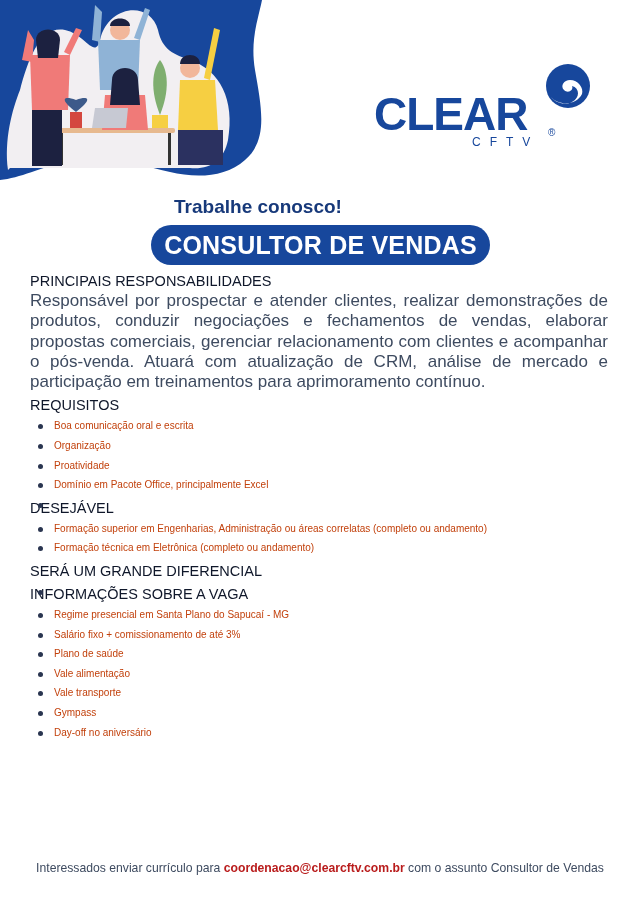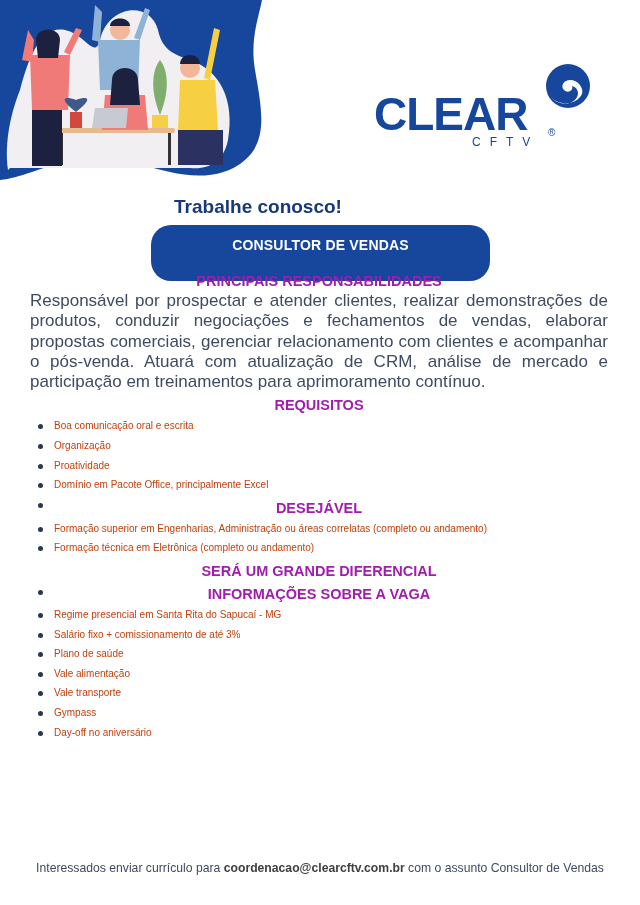--- a/index.html
+++ b/index.html
@@ -9,45 +9,45 @@
     }
     .hero { position: absolute; left: 0; top: 0; width: 270px; height: 200px; }
     .hero svg { width: 270px; height: 200px; display: block; }
     .logo { position: absolute; left: 372px; top: 62px; width: 225px; height: 90px; }
     .logo svg { width: 225px; height: 90px; display: block; }
     .tagline {
       position: absolute; left: 0; width: 516px; top: 196px; text-align: center;
       font-weight: bold; font-size: 19px; color: #17397a;
     }
     .pill {
-      position: absolute; left: 151px; top: 225px; width: 339px; height: 56px;
+      position: absolute; left: 151px; top: 225px; width: 339px; height: 40px;
       border-radius: 20px; background: #17479c; color: #ffffff; text-align: center;
-      font-weight: bold; font-size: 14px; line-height: 40px; letter-spacing: 0.2px;
+      font-weight: bold; font-size: 25px; line-height: 40px; letter-spacing: 0.2px;
     }
     .content { position: absolute; left: 30px; top: 272px; width: 578px; }
     .section-title {
-      font-weight: bold; font-size: 14.5px; color: #a21caf; margin: 0; line-height: 19px; text-align: center;
+      font-weight: normal; font-size: 14.5px; color: #0f172a; margin: 0; line-height: 19px;
     }
     .para {
       font-size: 17px; line-height: 20.3px; text-align: justify; margin: 0; color: #3e4b60;
     }
     ul { list-style: none; margin: 0; padding: 0; }
     li {
       position: relative; padding-left: 24px; font-size: 10px; line-height: 19.6px; color: #c2410c;
     }
     li .bullet {
       position: absolute; left: 8px; top: 8px; width: 5px; height: 5px; border-radius: 50%; background: #2a3550;
     }
     .sec { margin-top: 4px; }
     .sec .section-title { margin-bottom: 1px; }
     .footer {
       position: absolute; left: 0; width: 640px; top: 861px; text-align: center;
       font-size: 12.2px; color: #3e4b60;
     }
-    .footer b { color: #404040; }
+    .footer b { color: #b91c1c; }
   </style>
 </head>
 <body>
 
 <div class="hero">
   <svg viewBox="0 0 270 200">
     <path d="M0,0 L262,0 C258,20 250,40 255,70 C262,110 268,140 245,160 C225,178 195,178 170,172 C140,166 110,150 70,160 C40,168 20,178 0,180 Z" fill="#17479c"></path>
     <path d="M8,170 C4,140 12,110 20,90 C28,60 40,25 65,30 C85,34 95,60 100,40 C108,5 150,0 158,30 C162,50 175,55 190,60 C220,70 235,100 228,140 C224,160 210,170 190,168 L10,168 Z" fill="#f2eff2"></path>
     <rect x="55" y="128" width="120" height="5" rx="2" fill="#e7b98f"></rect>
     <rect x="60" y="133" width="3" height="32" fill="#333"></rect>
@@ -122,21 +122,21 @@
   <div class="sec">
     <h3 class="section-title">SERÁ UM GRANDE DIFERENCIAL</h3>
     <ul>
       <li><span class="bullet"></span></li>
     </ul>
   </div>
 
   <div class="sec">
     <h3 class="section-title">INFORMAÇÕES SOBRE A VAGA</h3>
     <ul>
-      <li><span class="bullet"></span><span>Regime presencial em Santa Rita do Sapucaí - MG</span></li>
+      <li><span class="bullet"></span><span>Regime presencial em Santa Plano do Sapucaí - MG</span></li>
       <li><span class="bullet"></span><span>Salário fixo + comissionamento de até 3%</span></li>
       <li><span class="bullet"></span><span>Plano de saúde</span></li>
       <li><span class="bullet"></span><span>Vale alimentação</span></li>
       <li><span class="bullet"></span><span>Vale transporte</span></li>
       <li><span class="bullet"></span><span>Gympass</span></li>
       <li><span class="bullet"></span><span>Day-off no aniversário</span></li>
     </ul>
   </div>
 </div>
 

